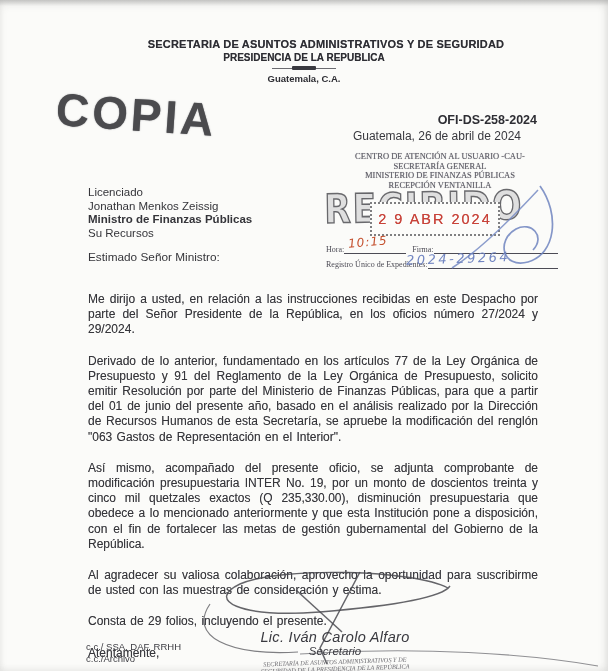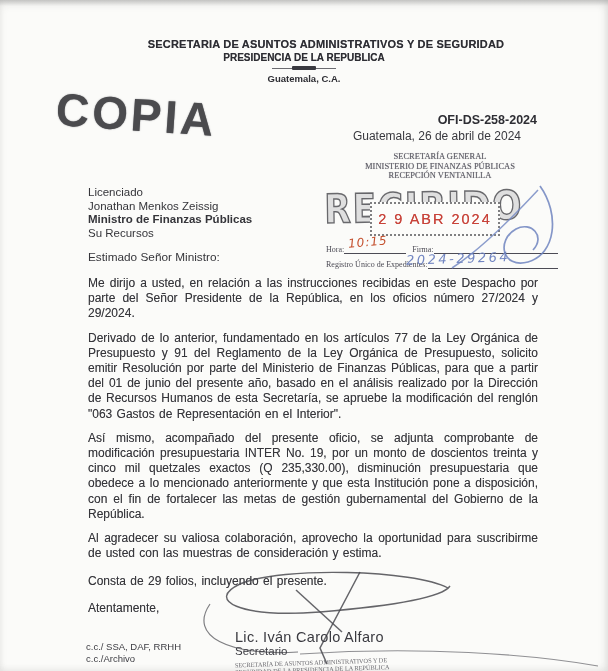--- a/index.html
+++ b/index.html
@@ -47,26 +47,26 @@
     transform:rotate(-5deg);font-family:"DejaVu Sans",sans-serif;letter-spacing:1px;}
   .hw-reg{position:absolute;left:88px;top:99px;font-size:13px;font-style:italic;color:#7286c2;
     transform:rotate(-2deg);font-family:"DejaVu Sans",sans-serif;letter-spacing:2.5px;}
   .stamp-pen{position:absolute;left:436px;top:178px;pointer-events:none;}
   
   .addressee{position:absolute;left:88px;top:186px;font-size:11.5px;line-height:13.5px;color:#35353a;}
   .addr-bold{font-weight:bold;}
   .salutation{position:absolute;left:88px;top:250px;font-size:11.8px;color:#35353a;}
   .bodycol{position:absolute;left:88px;top:276px;width:450px;font-size:12px;line-height:15.2px;
     color:#36363b;text-align:justify;word-spacing:1px;text-shadow:0 0 0.4px rgba(54,54,59,0.45);}
-  .bodycol p{margin:0 0 9px 0;}
+  .bodycol p{margin:16px 0 9px 0;}
   .bodycol p.pre-close{margin-bottom:13px;}
   .bodycol p.left{text-align:left;margin-bottom:11px;}
   
   .sig-svg{position:absolute;left:170px;top:560px;pointer-events:none;}
-  .signer{position:absolute;left:235px;top:629px;width:200px;text-align:left;color:#3a3a40;}
+  .signer{position:absolute;left:235px;top:629px;width:200px;text-align:center;color:#3a3a40;font-style:italic;}
   .signer-name{font-size:14.5px;letter-spacing:0.3px;}
   .signer-title{font-size:11.5px;margin-top:0px;}
   .signer-seal{margin-top:1px;font-family:"Liberation Serif",serif;font-size:6.3px;line-height:7px;
     color:#5a595f;transform:rotate(-2deg);opacity:0.9;}
   
   .cc{position:absolute;left:86px;top:641px;font-size:9.5px;line-height:12px;color:#3c3c42;}
 </style>
 </head>
 <body>
 
@@ -83,20 +83,21 @@
     <div class="lh-loc">Guatemala, C.A.</div>
   </div>
 
   <div class="copia">COPIA</div>
 
   <div class="refnum">OFI-DS-258-2024</div>
   <div class="dateline">Guatemala, 26 de abril de 2024</div>
 
   <div class="stamp">
     <div class="stamp-lines">
+      <div>CENTRO DE ATENCIÓN AL USUARIO -CAU-</div>
       <div>SECRETARÍA GENERAL</div>
       <div>MINISTERIO DE FINANZAS PÚBLICAS</div>
       <div>RECEPCIÓN VENTANILLA</div>
     </div>
     <div class="recibido">RECIBIDO</div>
     <div class="datebox">
       <span>2 9 ABR 2024</span>
     </div>
     <div class="stamp-row row-hora">
       <span>Hora:</span>

